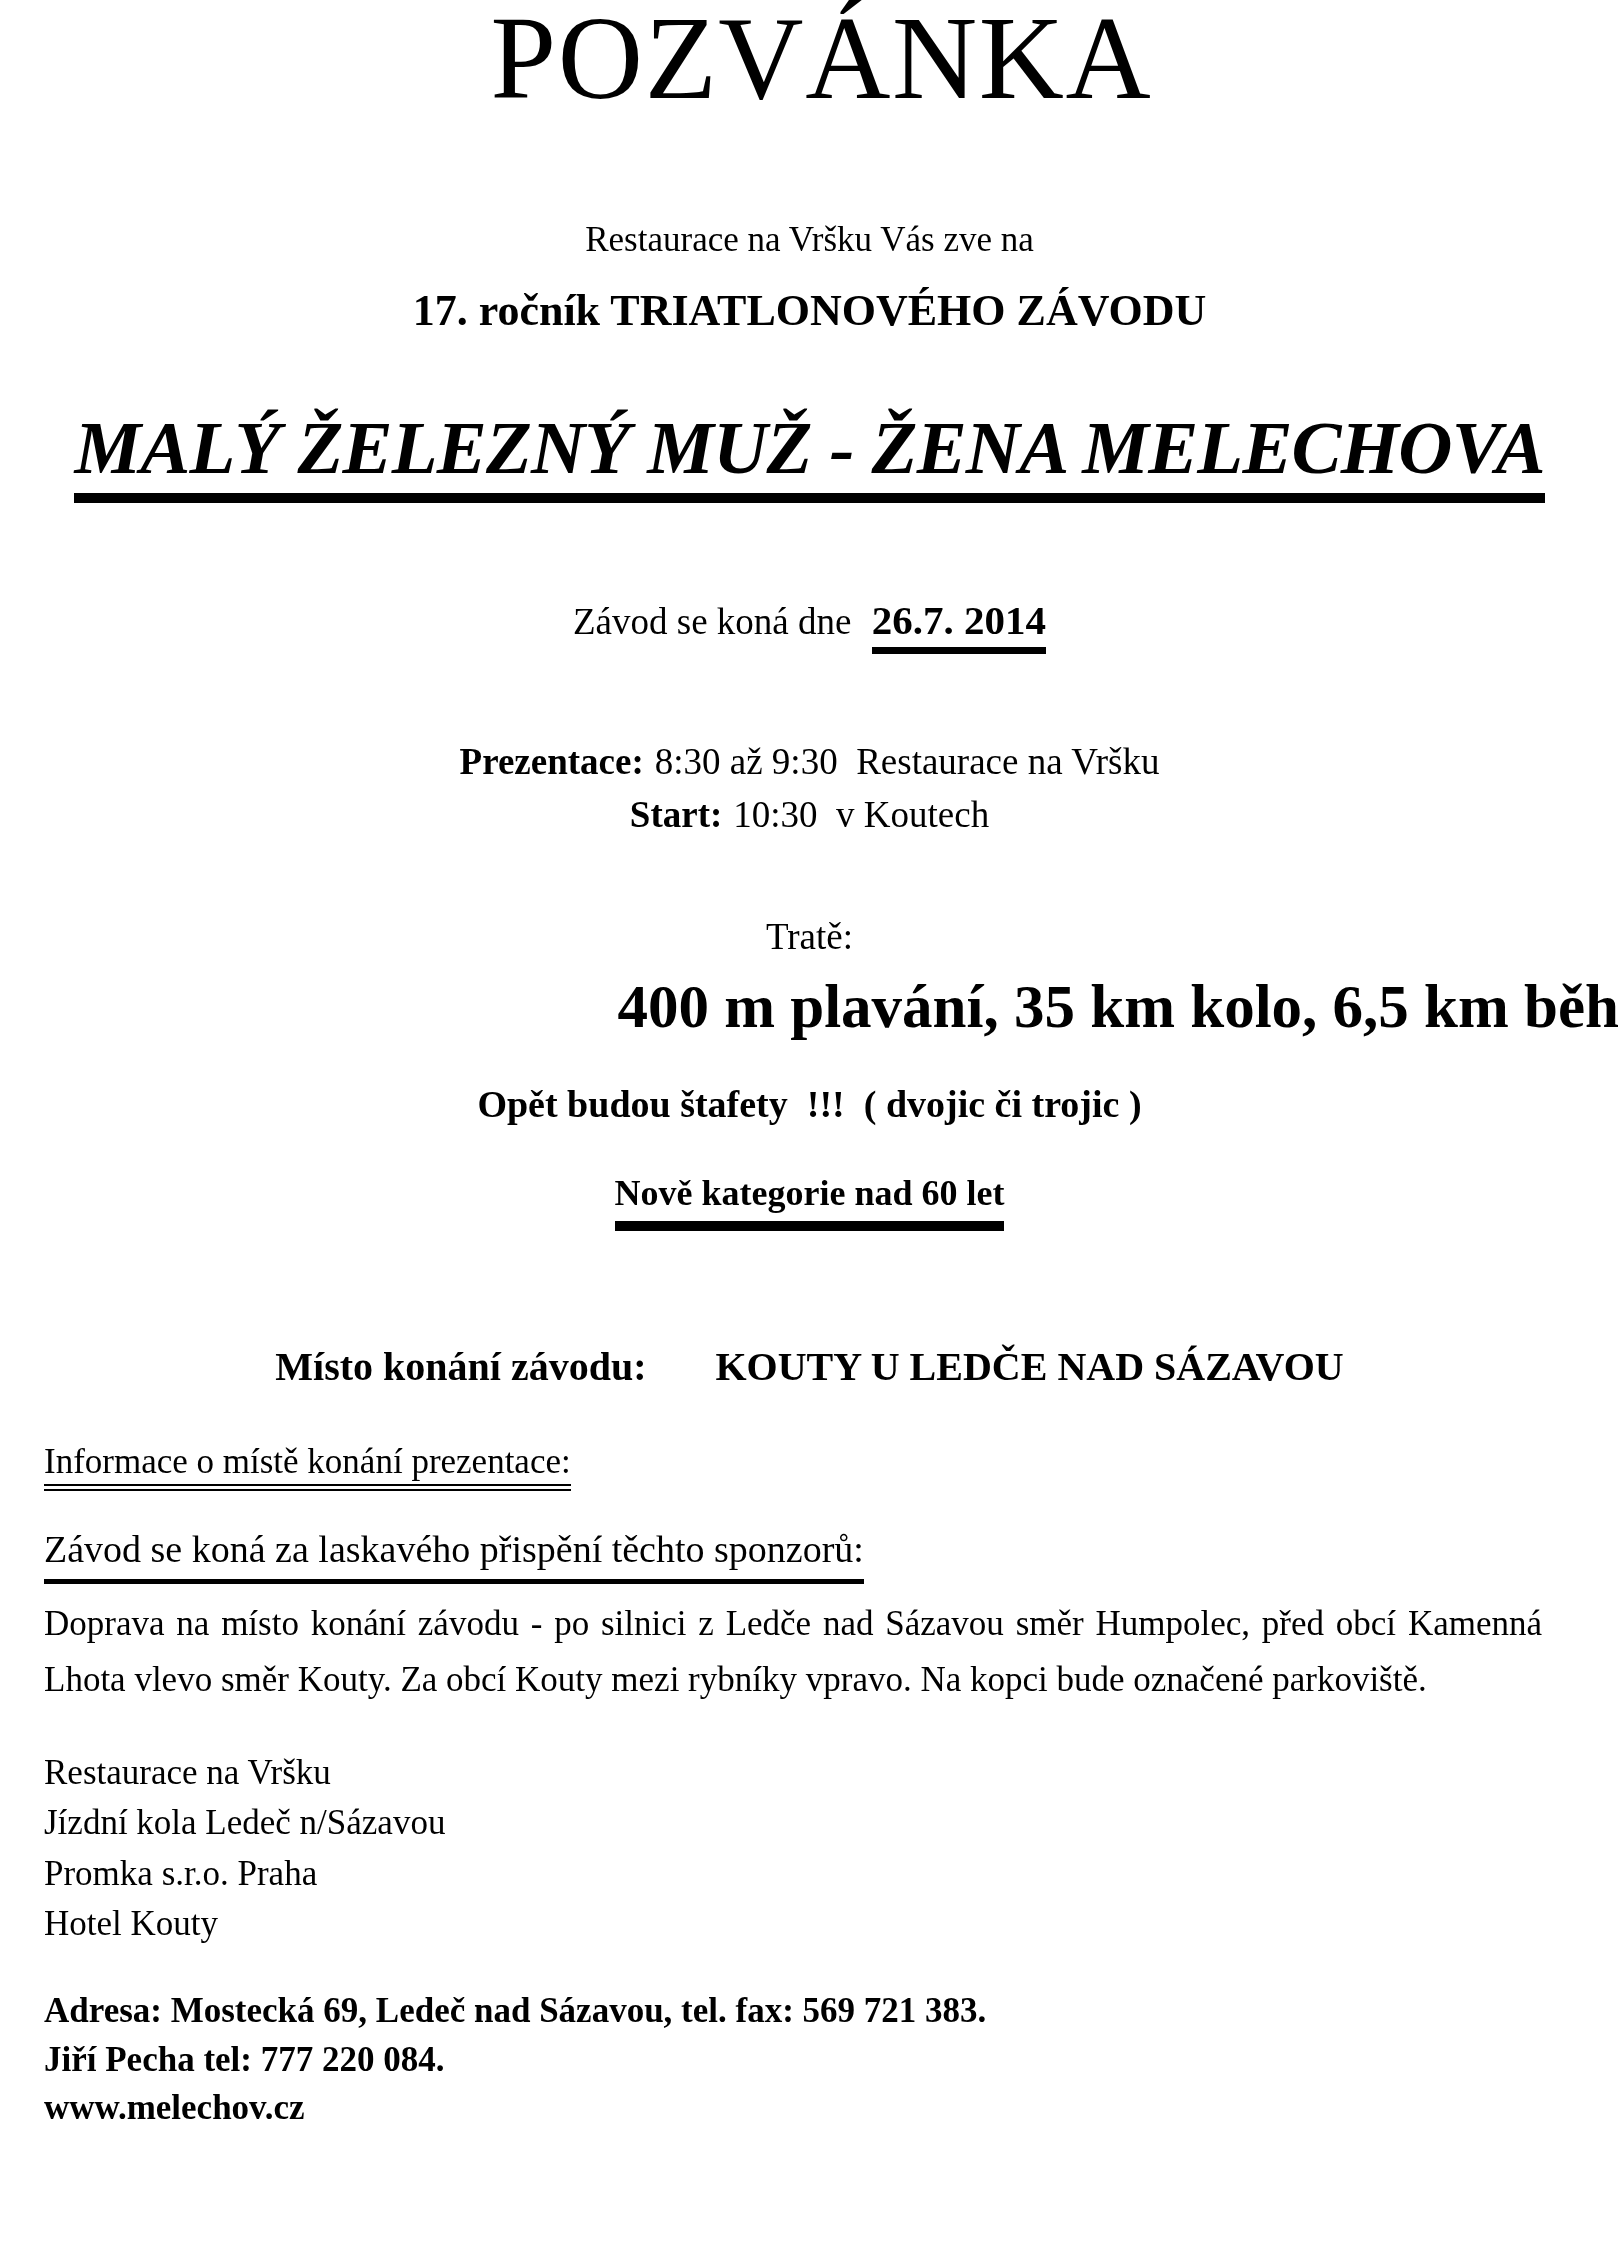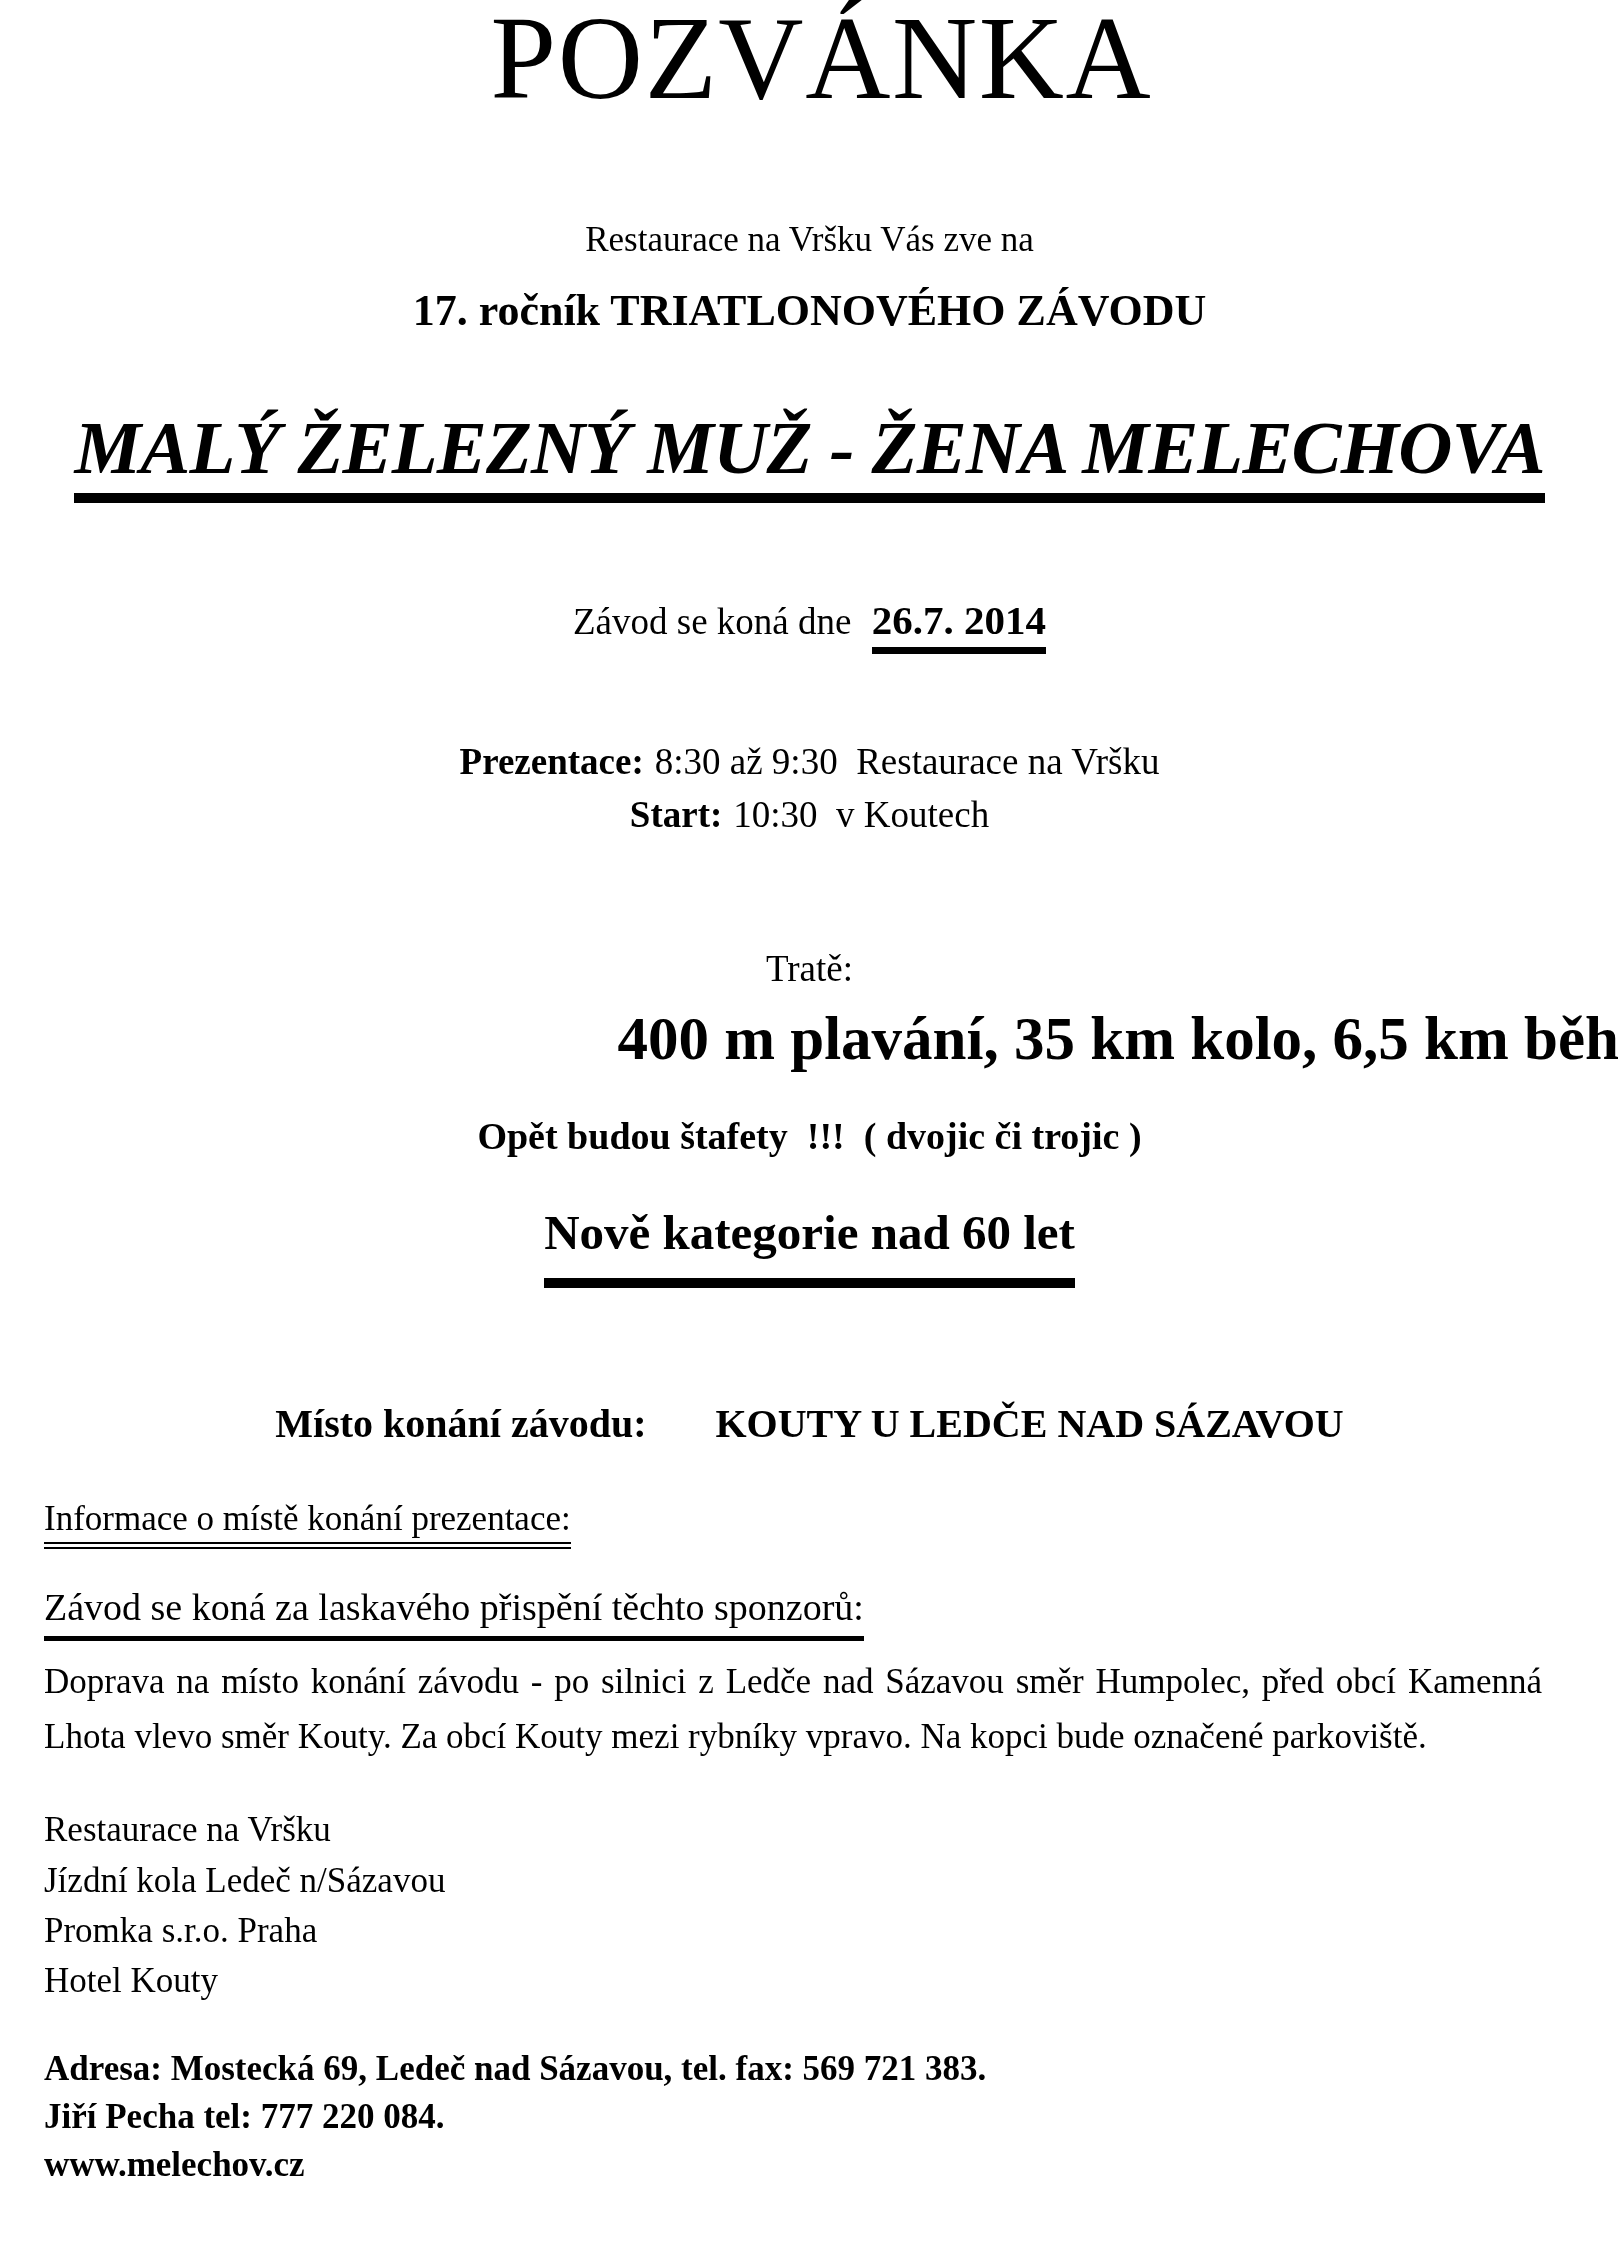--- a/index.html
+++ b/index.html
@@ -69,44 +69,44 @@
     font-size: 37px;
     line-height: 1.25;
   }
   .sched-row-2 {
     margin-top: 6.3px;
     font-size: 37px;
     line-height: 1.25;
   }
   .sched-label { font-weight: bold; margin-right: 11px; }
   .course-heading {
-    margin-top: 108px;
+    margin-top: 76px;
     font-size: 37px;
     line-height: 1.25;
   }
   .course-distances {
     margin-top: 9.4px;
     font-size: 61px;
     line-height: 1.2;
     font-weight: bold;
     text-align: right;
   }
   .relay-note {
     margin-top: 38px;
     font-size: 38px;
     line-height: 1.25;
     font-weight: bold;
   }
   .new-category-row { margin-top: 46px; }
   .new-category {
     display: inline-block;
-    font-size: 49px;
+    font-size: 36px;
     line-height: 1.1;
     font-weight: bold;
-    padding-bottom: 18px;
+    padding-bottom: 7px;
     border-bottom: 10.2px solid #000;
   }
   .venue-row {
     margin-top: 111px;
     font-size: 40px;
     line-height: 1.25;
     font-weight: bold;
   }
   .venue-label { margin-right: 69px; }
   .left-block { margin-left: 44px; margin-right: 77px; }

